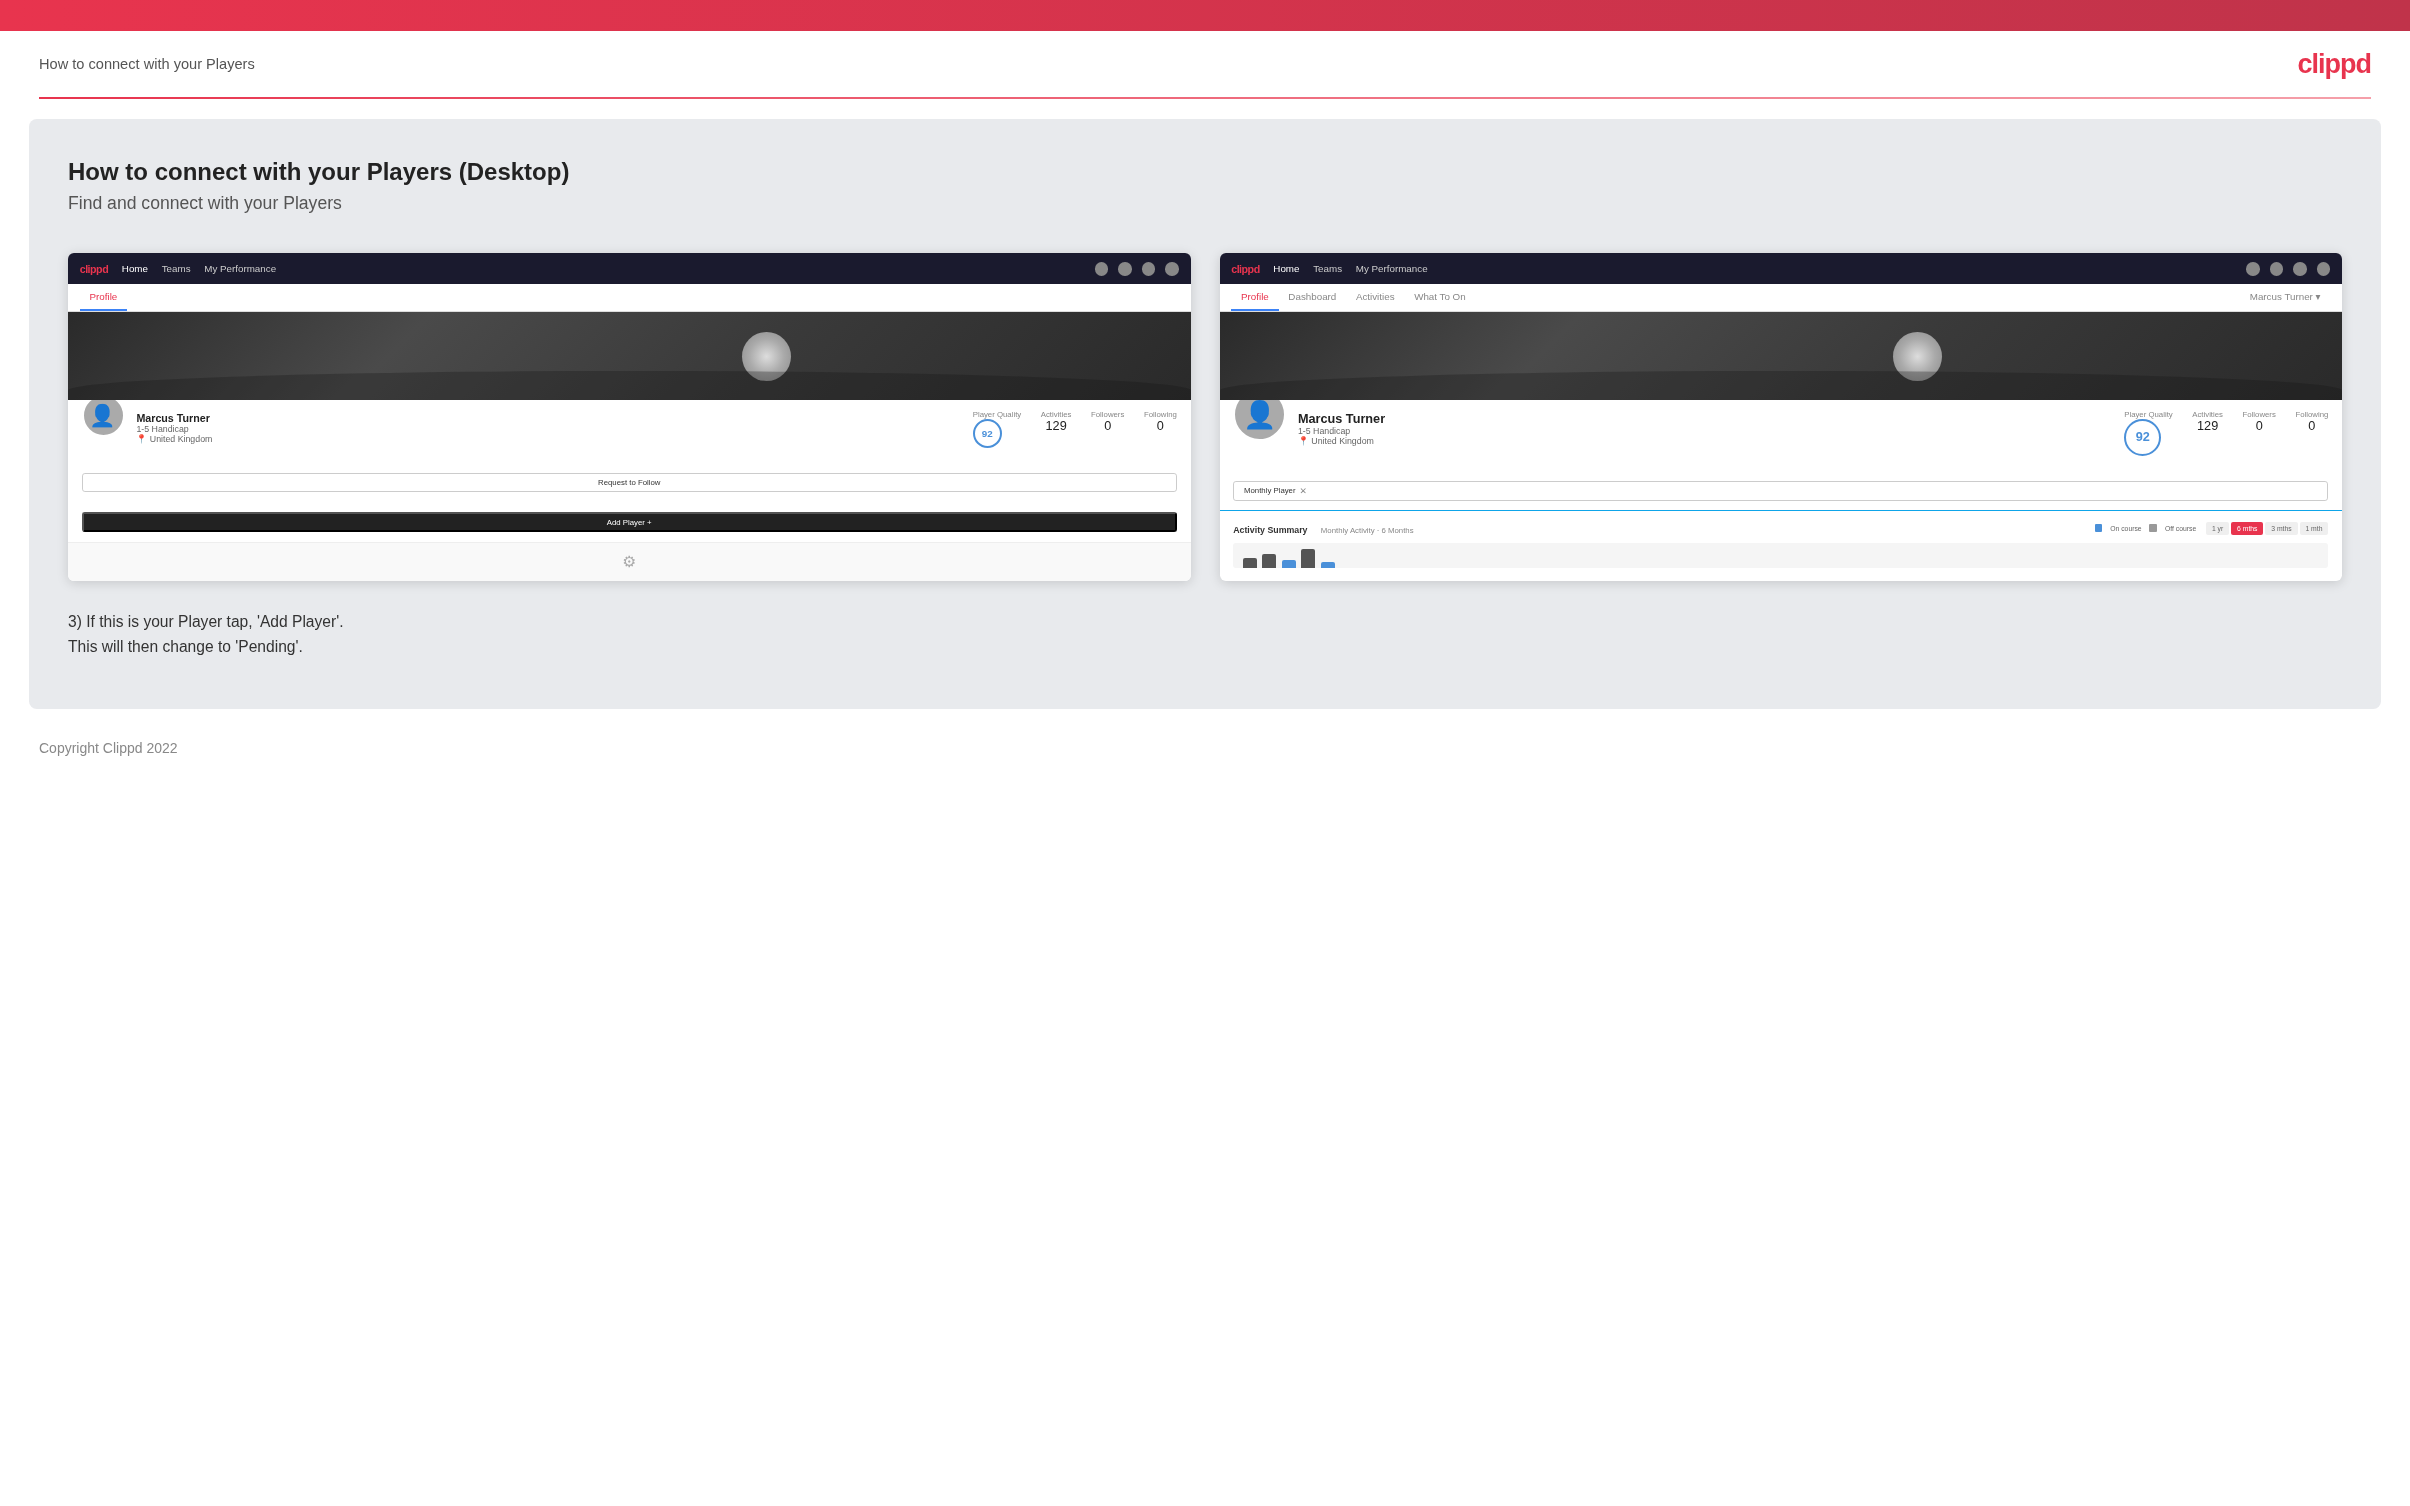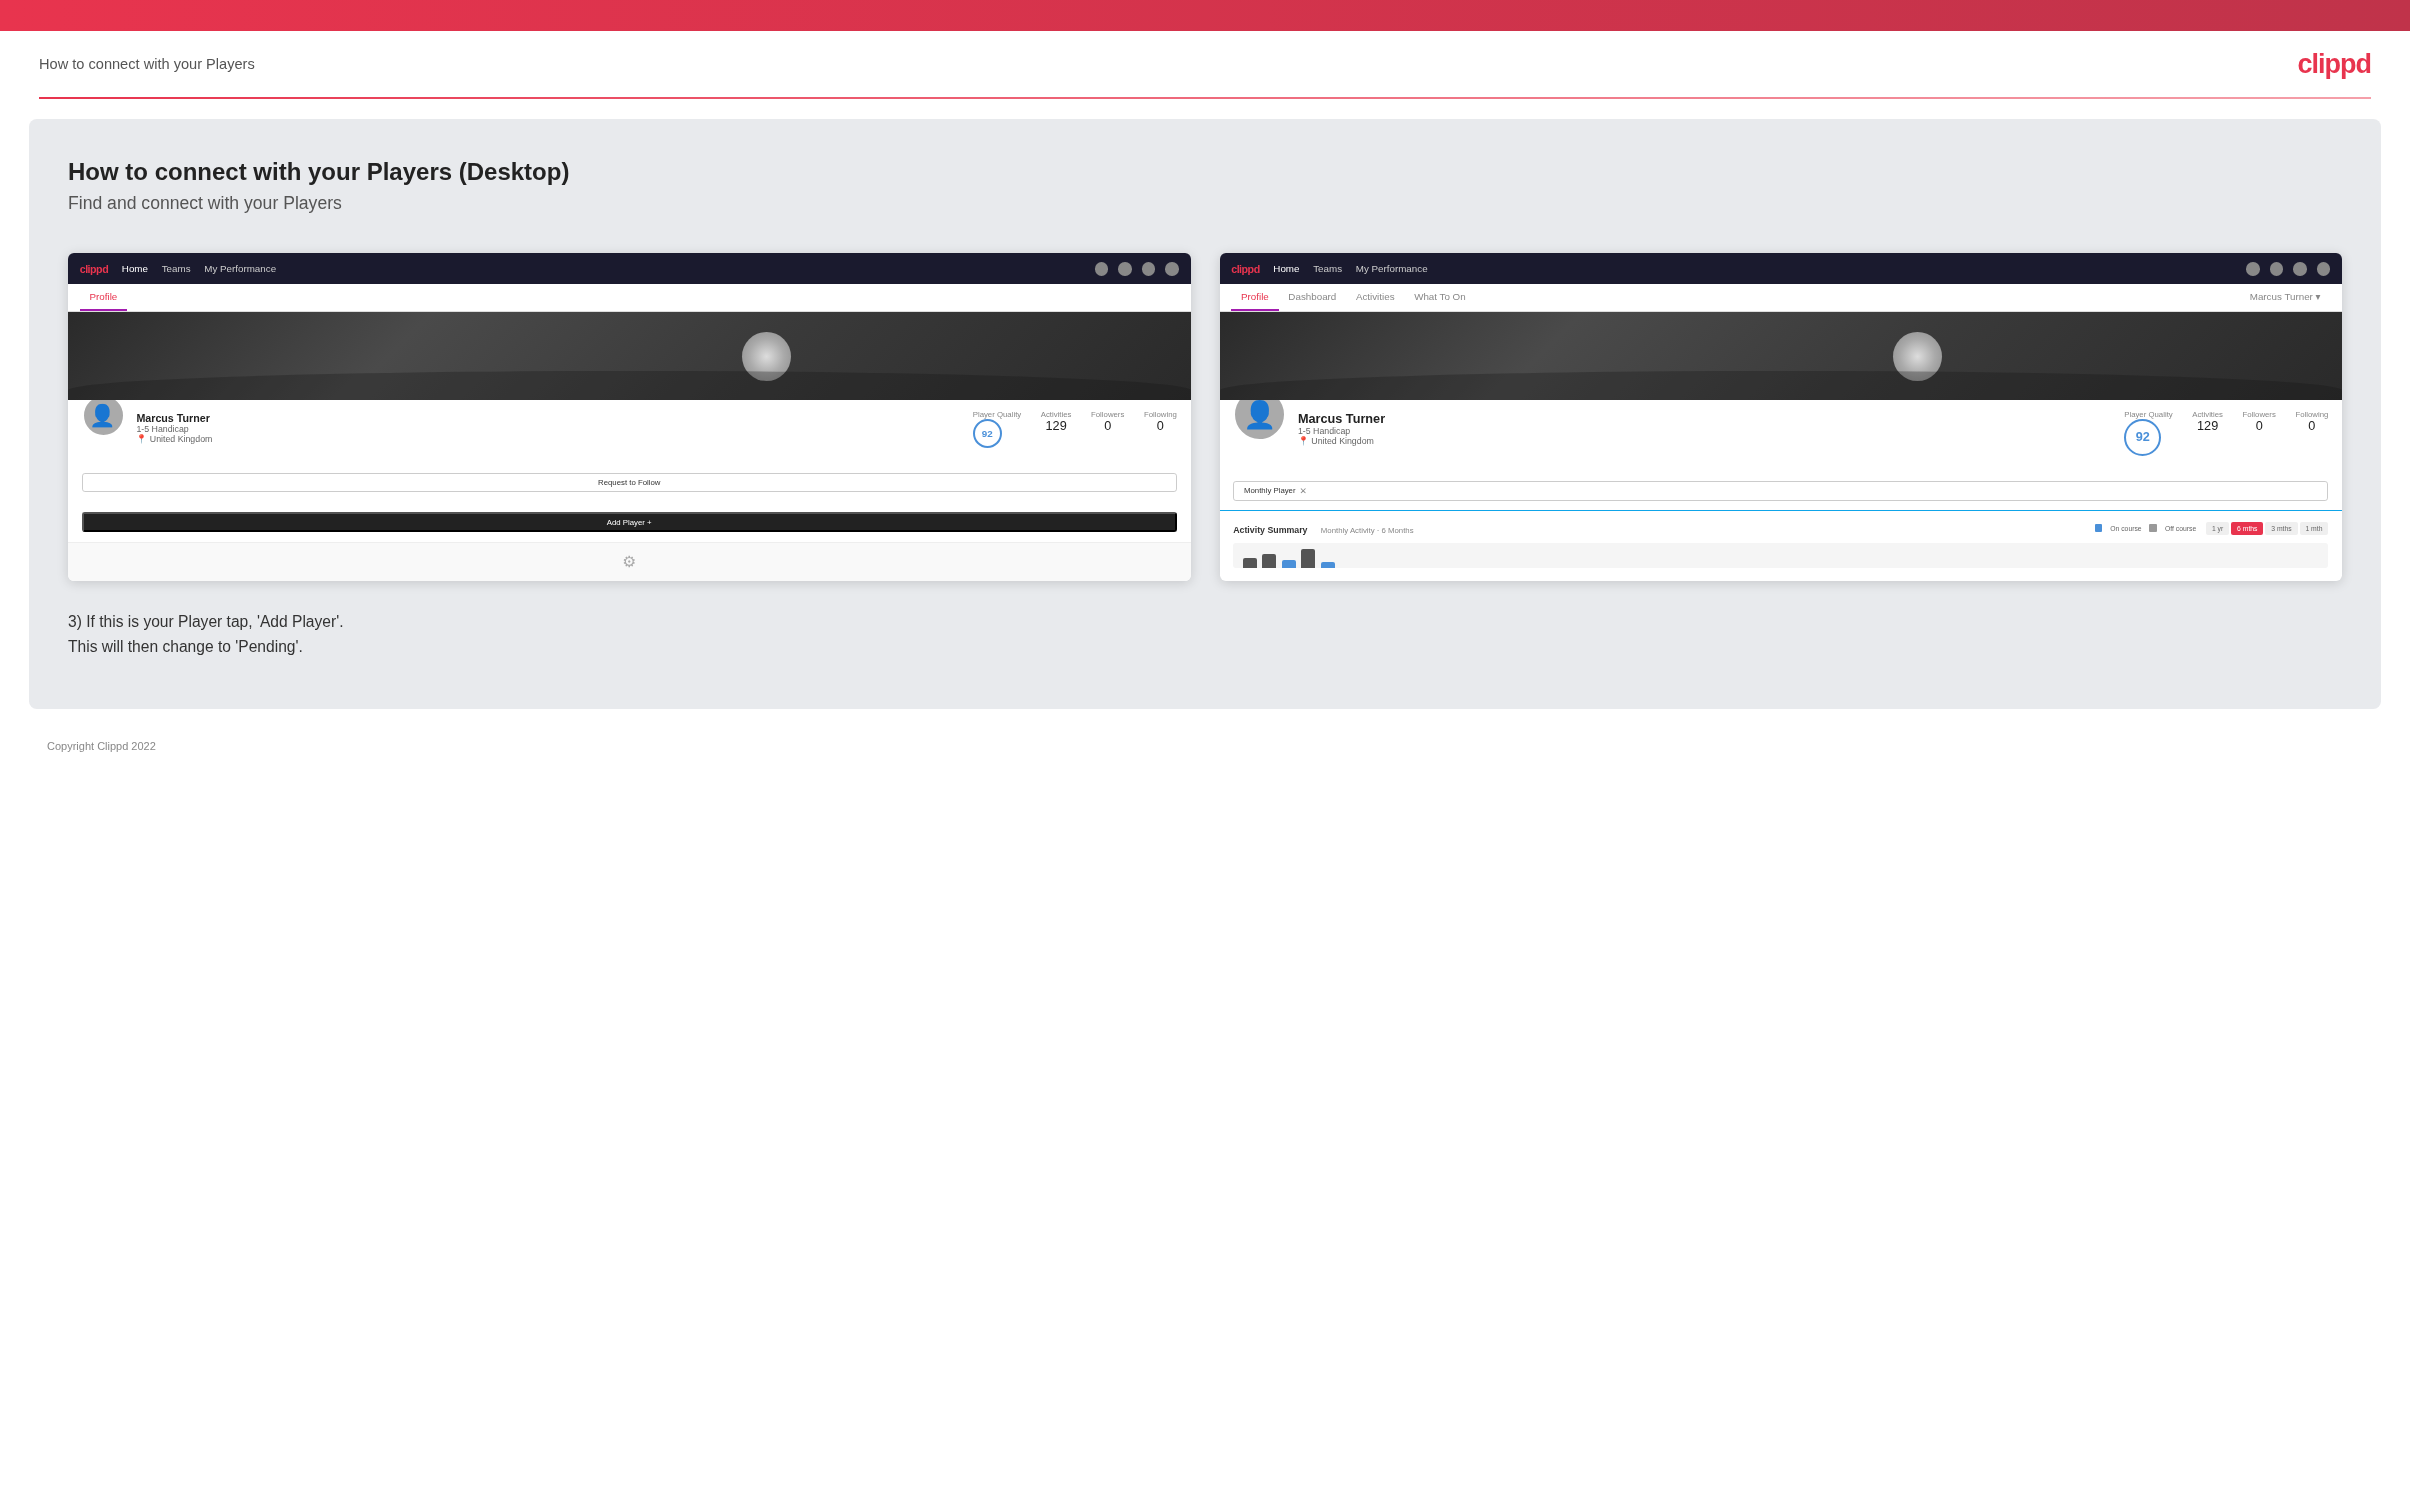--- a/index.html
+++ b/index.html
@@ -124,21 +124,21 @@
     }
     .tab-item {
       font-size: 9.8px;
       padding: 6.8px 9.8px;
       cursor: pointer;
       color: #888;
       border-bottom: 2px solid transparent;
     }
     .tab-item.active {
       color: #e8344e;
-      border-bottom: 2px solid #a21caf;
+      border-bottom: 2px solid #3b82f6;
     }
 
     
     .hero-image {
       width: 100%;
       height: 88px;
       background: linear-gradient(135deg, #2a2a2a 0%, #4a4a4a 30%, #3a3a3a 60%, #2a2a2a 100%);
       position: relative;
       overflow: hidden;
     }
@@ -376,23 +376,22 @@
     .caption-block {
       flex: 1;
       font-size: 15.6px;
       color: #333;
       line-height: 1.6;
     }
 
     
     .footer {
       padding: 11.7px 39px;
-      font-size: 11px;
+      font-size: 14px;
       color: #888;
-      margin-left: 8px;
     }
 
     .decorative-icon {
       position: absolute;
       bottom: 9.8px;
       left: 50%;
       transform: translateX(-50%);
       color: #aaa;
       font-size: 15.6px;
     }

